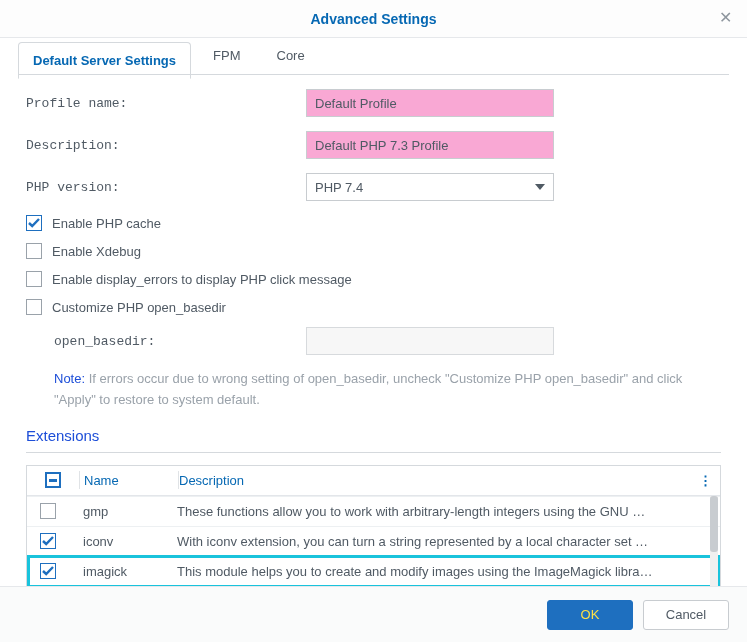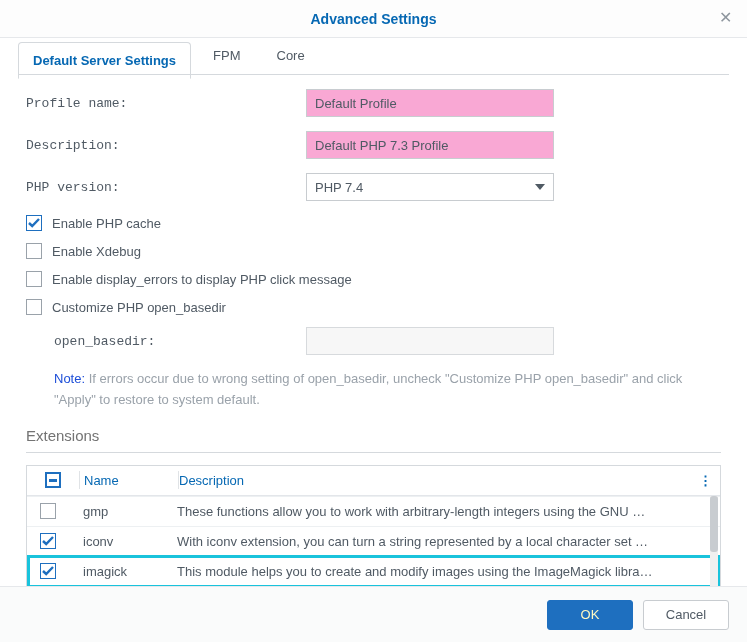--- a/index.html
+++ b/index.html
@@ -54,21 +54,21 @@
   .check-row { display: flex; align-items: center; margin-bottom: 12px; }
   .checkbox {
     width: 16px; height: 16px; border: 1px solid #9aa2aa;
     margin-right: 10px; display:flex; align-items:center; justify-content:center;
     background:#fff; cursor: pointer;
   }
   .checkbox.checked { border-color:#1e6fbf; }
   .checkbox.checked svg { display:block; } .checkbox svg { display:none; }
   .indent { margin-left: 28px; }
   .note { color:#9aa2aa; margin-top:4px; line-height:1.6; }
-  .section-title { color:#737373; font-size:15px; margin-top:16px; margin-bottom:8px; }
+  .section-title { color:#1d4ed8; font-size:15px; margin-top:16px; margin-bottom:8px; }
   .section-hr { border:none; border-top:1px solid #d5d9dd; margin-bottom:12px;}
   .table {
     border:1px solid #d5d9dd;
   }
   .thead, .trow { display:flex; align-items:center; height:30px; }
   .thead { color:#0668b3; border-bottom:1px solid #e3e6ea; position:relative;}
   .col-check { width:52px; display:flex; justify-content:center; align-items:center;}
   .col-name { width:98px; padding-left:4px; }
   .col-desc { flex:1; padding-right:28px; white-space:nowrap; overflow:hidden; text-overflow:ellipsis; }
   .col-menu { position:absolute; right:8px; color:#0668b3; cursor:pointer; font-weight:700;}
@@ -87,21 +87,21 @@
   .footer {
     height:56px; border-top:1px solid #e6e8eb; display:flex;
     align-items:center; justify-content:flex-end; padding:0 18px; gap:10px;
     background:#fafbfb;
   }
   .btn {
     height:30px; min-width:86px; border:1px solid #c8ccd0; background:#fff;
     border-radius:3px; cursor:pointer; font-size:13px; color:#505a64;
   }
   .btn.primary {
-    background:#1e6fbf; border-color:#1e6fbf; color:#fef9c3;
+    background:#1e6fbf; border-color:#1e6fbf; color:#fde047;
   }
   .vsep { width:1px; height:18px; background:#e0e3e6; align-self:center;}
   .scroll-hint { position:absolute; right:2px; top:30px; bottom:0; width:8px; background: #f0f0f0; }
   .scroll-thumb { position:absolute; right:2px; top:30px; width:8px; height:56px; background:#c8ccd0; border-radius:3px;}
   .table { position:relative; }
 </style>
 </head>
 <body>
 
 <div class="window">

